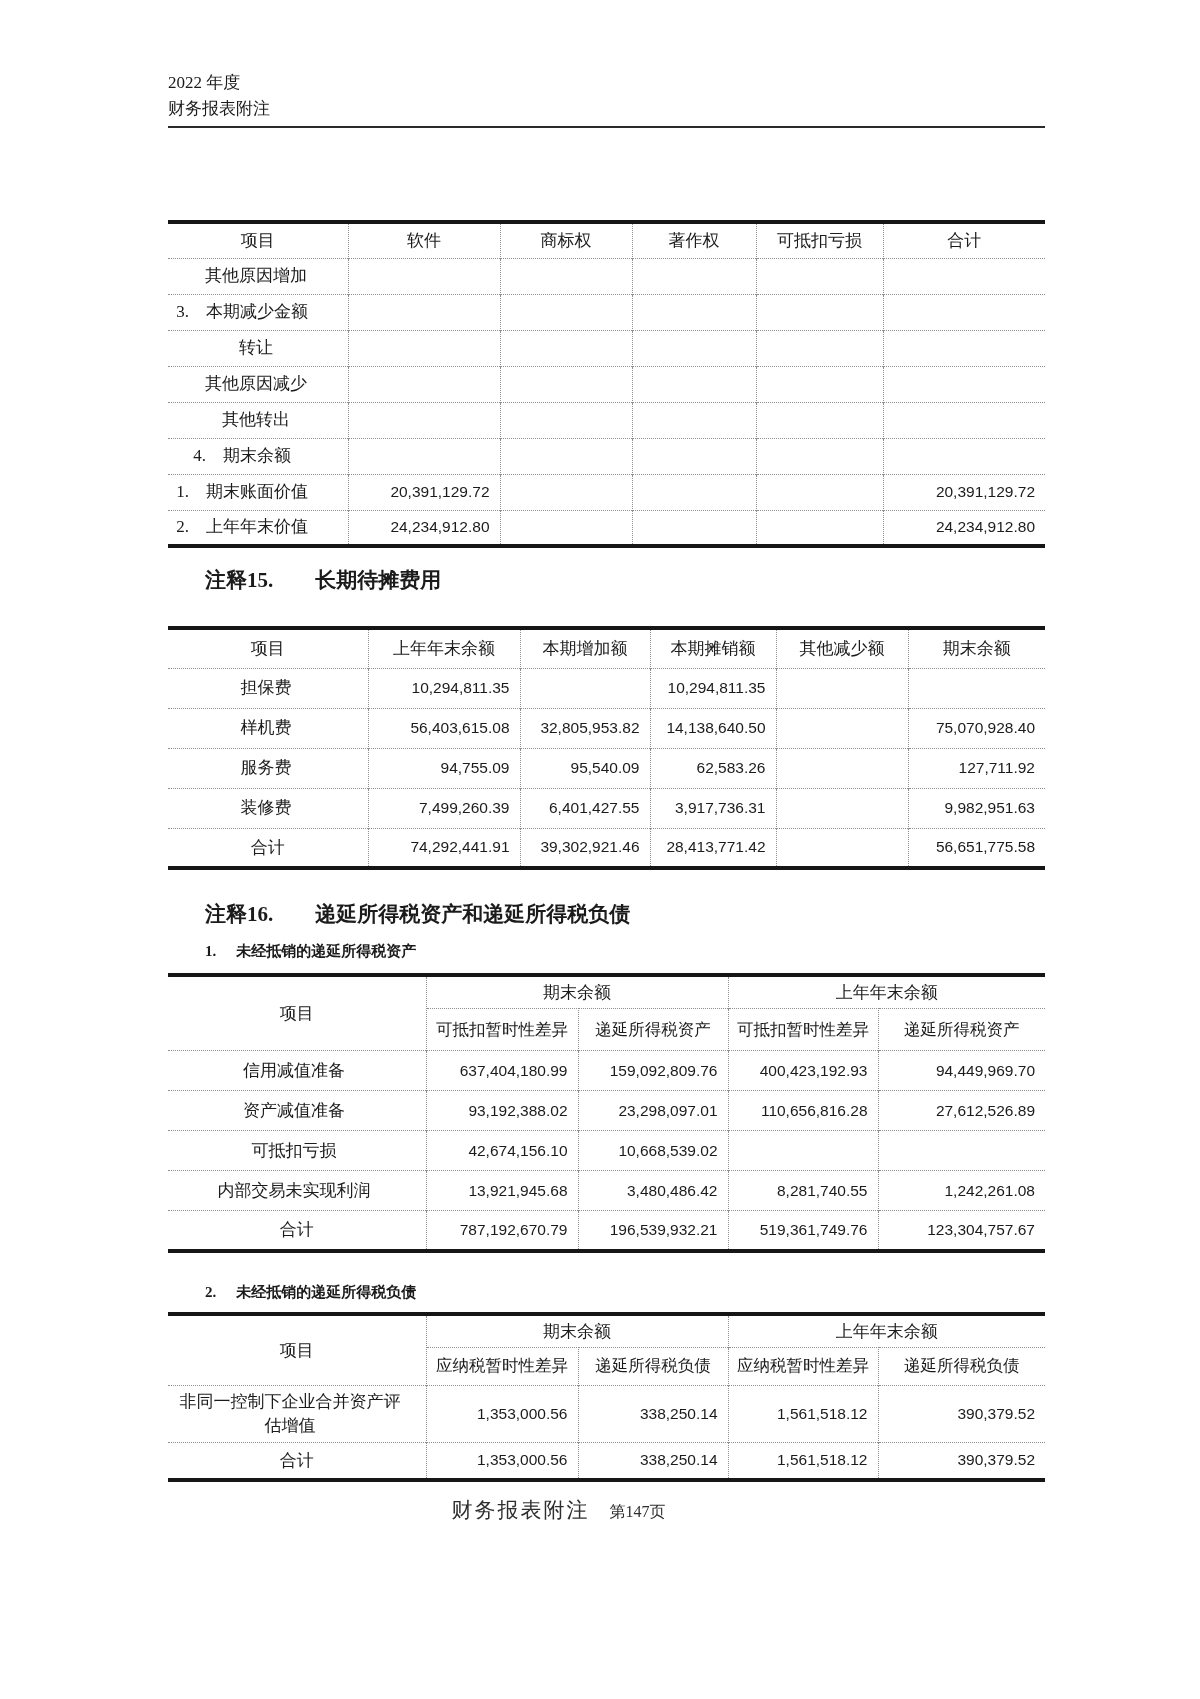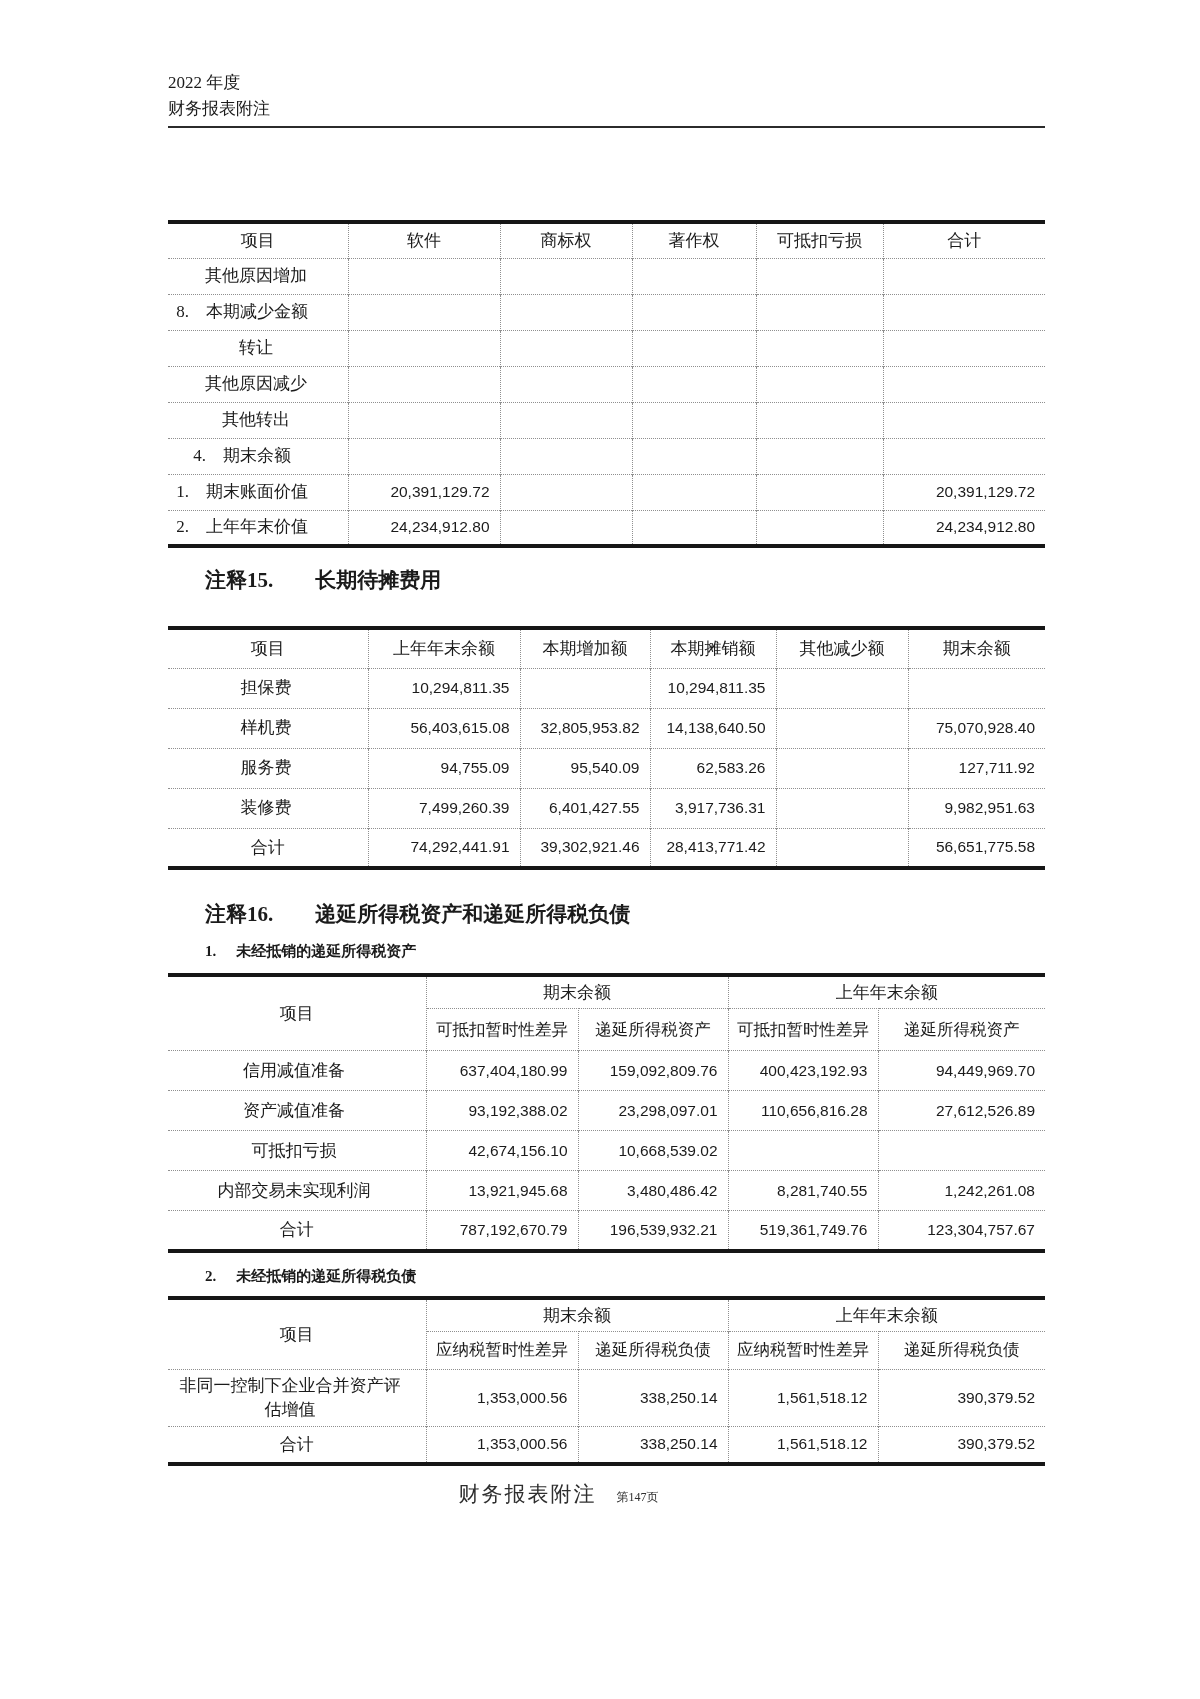--- a/index.html
+++ b/index.html
@@ -67,38 +67,38 @@
   .t2 .lbl { width:180px; }
 
   .note16-heading { margin-top:30px; }
   .sub1-heading { margin-top:14px; }
   .t3 { margin-top:12px; }
   .t3 thead tr.grp th { height:30px; }
   .t3 thead tr.sub th { height:42px; font-size:16.5px; }
   .t3 td { height:40px; }
   .t3 .lbl { width:236px; }
 
-  .sub2-heading { margin-top:14px; }
+  .sub2-heading { margin-top:30px; }
   .t4 { margin-top:10px; }
   .t4 thead tr.grp th { height:28px; }
   .t4 thead tr.sub th { height:38px; font-size:16.5px; }
   .t4 td { height:38px; }
   .t4 .lbl { width:228px; }
   .t4 tr.tall td { height:52px; }
 
   
   .page-footer {
     margin-top:14px;
     margin-left:120px;
     width:877px;
     text-align:center;
     color:#2e2e2e;
   }
   .page-footer .ft-label { font-size:21px; letter-spacing:2px; }
-  .page-footer .ft-page { font-size:12px; margin-left:20px; }
+  .page-footer .ft-page { font-size:16px; margin-left:20px; }
 </style>
 </head>
 <body>
 
 <div class="content">
 
   <div class="doc-header">
     <div class="hl">2022 年度</div>
     <div class="hl">财务报表附注</div>
     <div class="doc-header-rule"></div>
@@ -129,21 +129,21 @@
             <div class="lbl indent">其他原因增加</div>
           </td>
           <td class="num"></td>
           <td class="num"></td>
           <td class="num"></td>
           <td class="num"></td>
           <td class="num"></td>
         </tr>
         <tr>
           <td class="lbl-cell">
-            <div class="lbl">8.　本期减少金额</div>
+            <div class="lbl">3.　本期减少金额</div>
           </td>
           <td class="num"></td>
           <td class="num"></td>
           <td class="num"></td>
           <td class="num"></td>
           <td class="num"></td>
         </tr>
         <tr>
           <td class="lbl-cell">
             <div class="lbl indent">转让</div>

